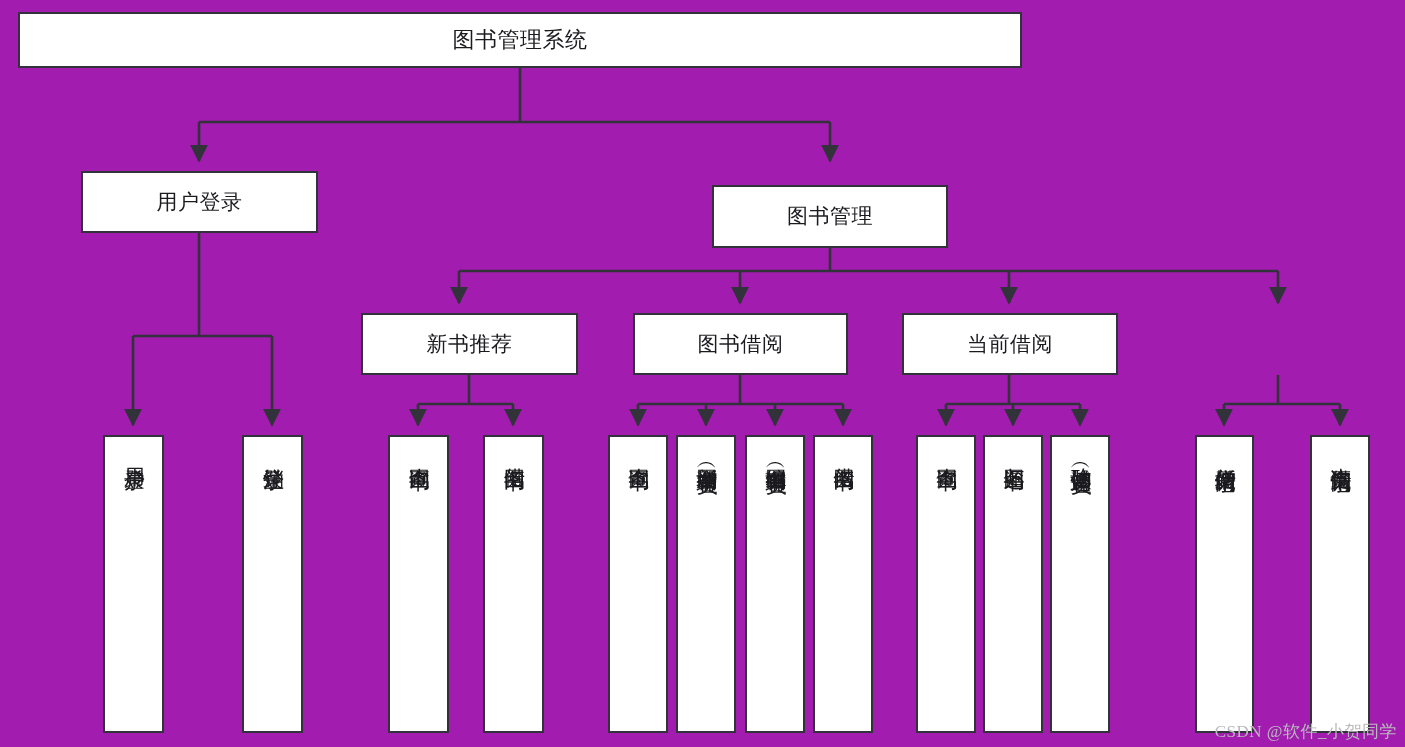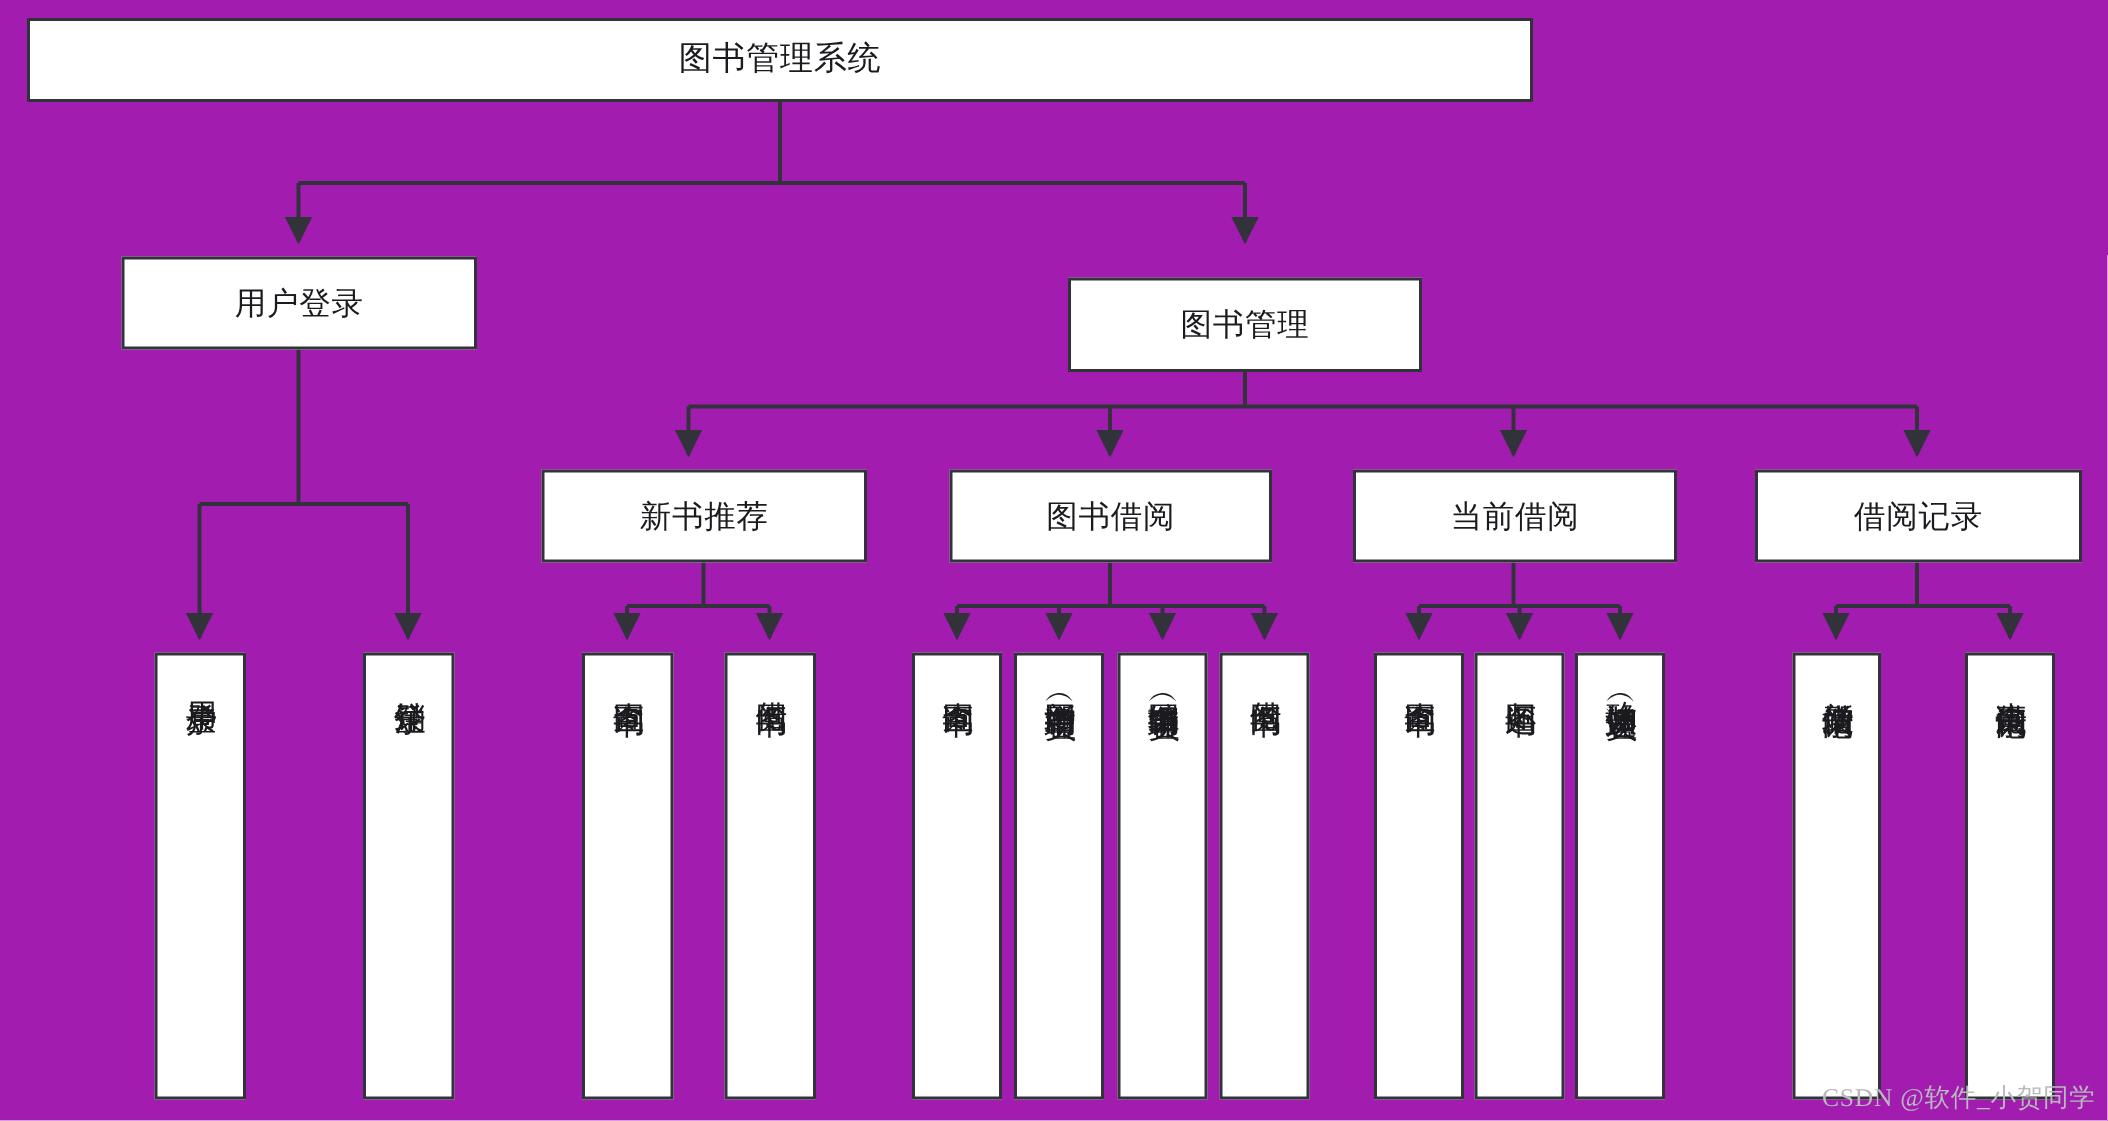--- a/index.html
+++ b/index.html
@@ -142,23 +142,20 @@
 
   <div class="node h" style="left:361px; top:313px; width:217px; height:62px;">
     <span class="label">新书推荐</span>
   </div>
   <div class="node h" style="left:633px; top:313px; width:215px; height:62px;">
     <span class="label">图书借阅</span>
   </div>
   <div class="node h" style="left:902px; top:313px; width:216px; height:62px;">
     <span class="label">当前借阅</span>
   </div>
-  <div class="node h" style="left:1170px; top:313px; width:218px; height:62px;">
-    <span class="label">借阅记录</span>
-  </div>
 
   <div class="node v" style="left:103px; top:435px; width:61px; height:298px;">
     <span class="label">用户登录</span>
   </div>
   <div class="node v" style="left:242px; top:435px; width:61px; height:298px;">
     <span class="label">注销登录</span>
   </div>
 
   <div class="node v" style="left:388px; top:435px; width:61px; height:298px;">
     <span class="label">查询图书</span>

